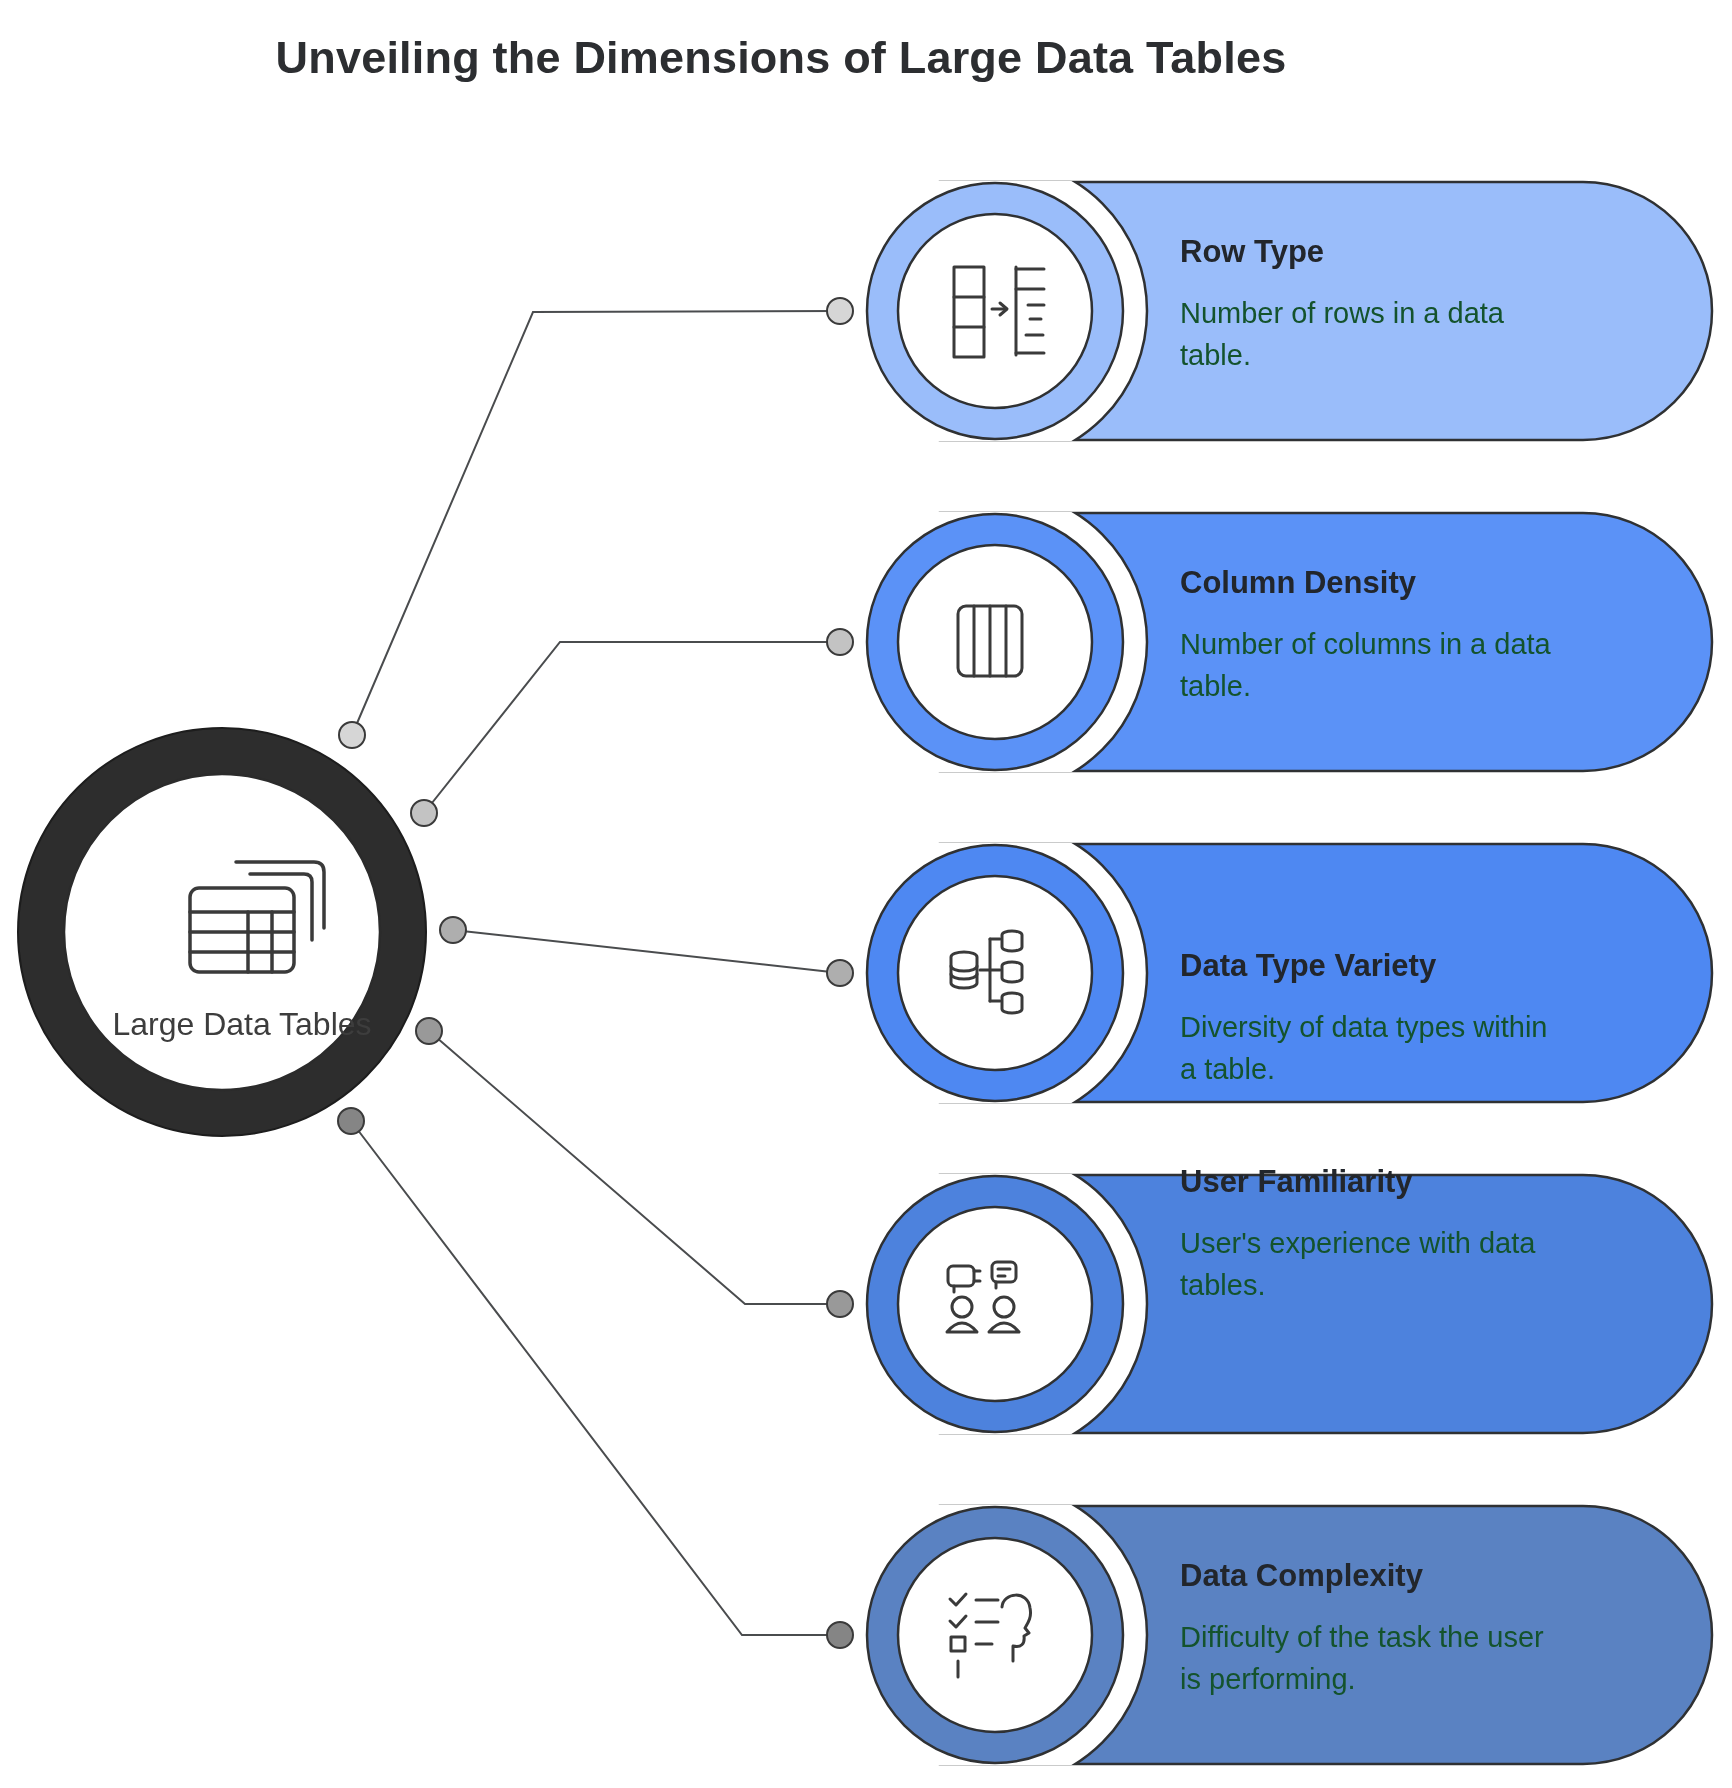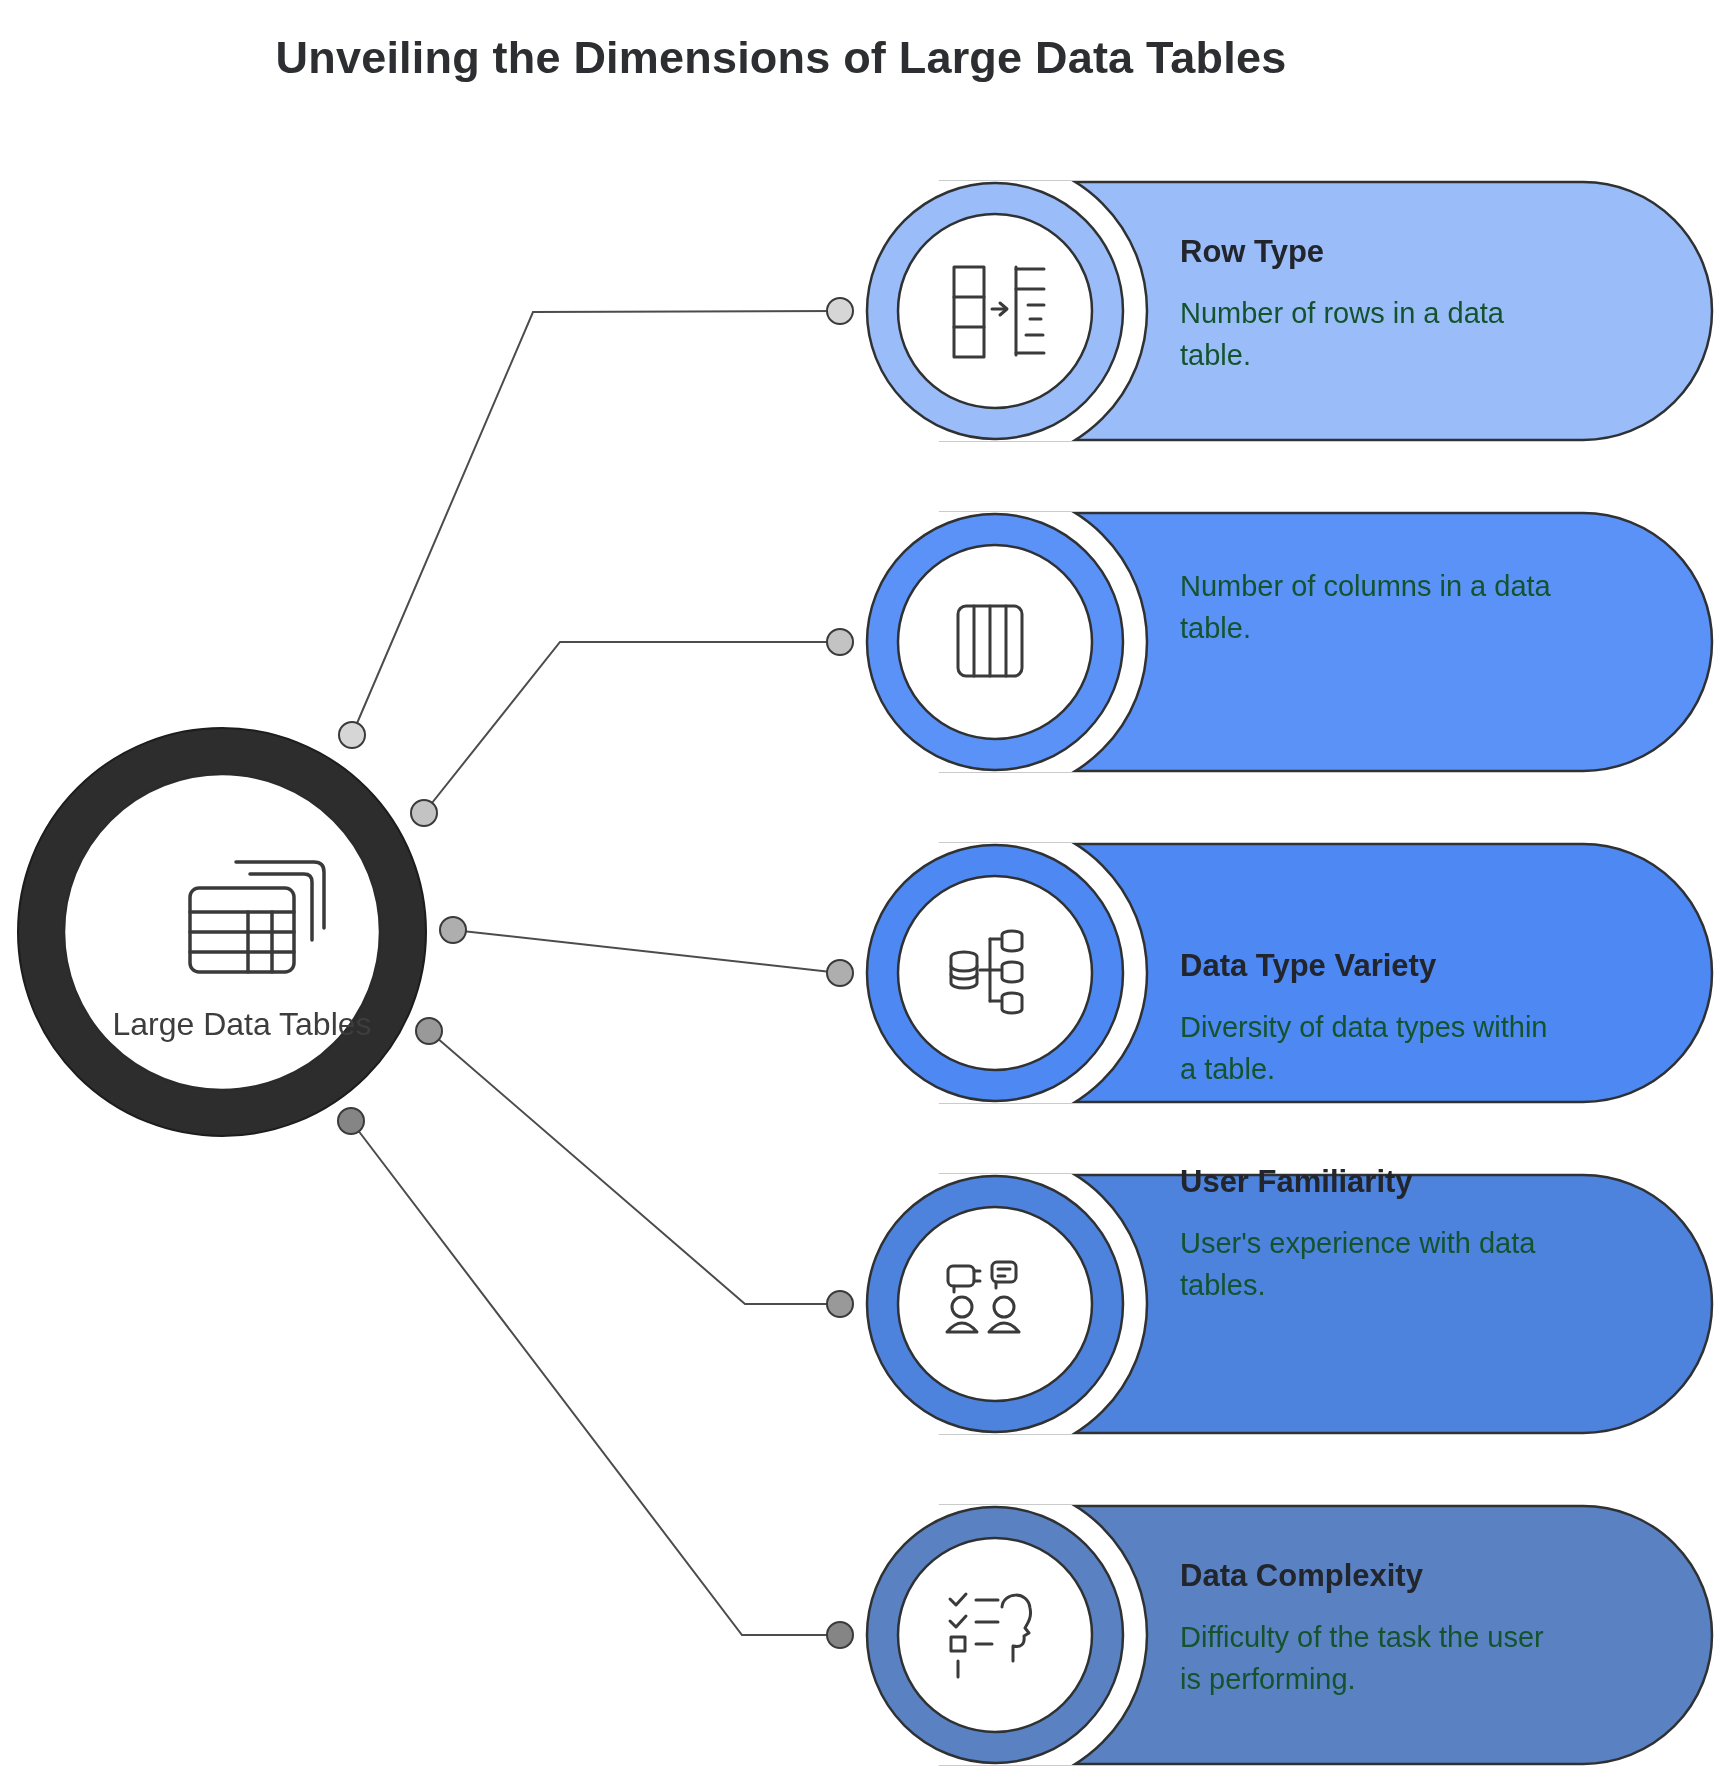--- a/index.html
+++ b/index.html
@@ -158,20 +158,21 @@
   <div class="page-title">Unveiling the Dimensions of Large Data Tables</div>
   <div class="hub-label">Large Data Tables</div>
 
   <div id="labels">
       <div class="pill-text" style="top: 234px;">
         <div class="pill-title">Row Type</div>
         <div class="pill-desc">Number of rows in a data
 table.</div>
       </div>
       <div class="pill-text" style="top: 565px;">
+        <div class="pill-title">Column Density</div>
         <div class="pill-desc">Number of columns in a data
 table.</div>
       </div>
       <div class="pill-text" style="top: 948px;">
         <div class="pill-title">Data Type Variety</div>
         <div class="pill-desc">Diversity of data types within
 a table.</div>
       </div>
       <div class="pill-text" style="top: 1164px;">
         <div class="pill-title">User Familiarity</div>

